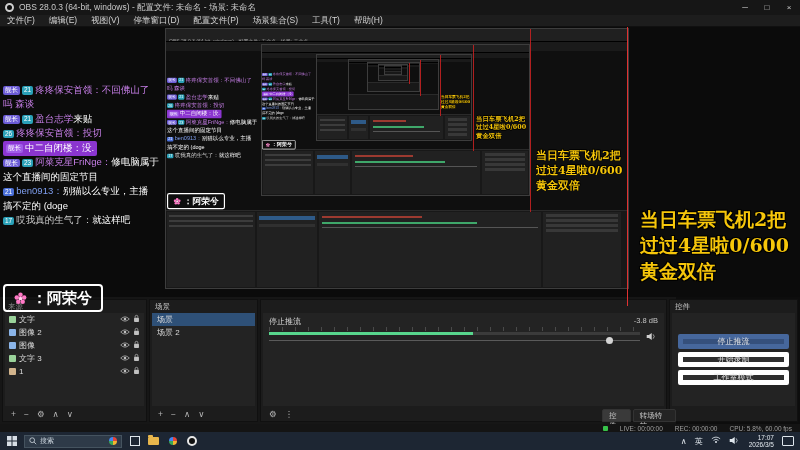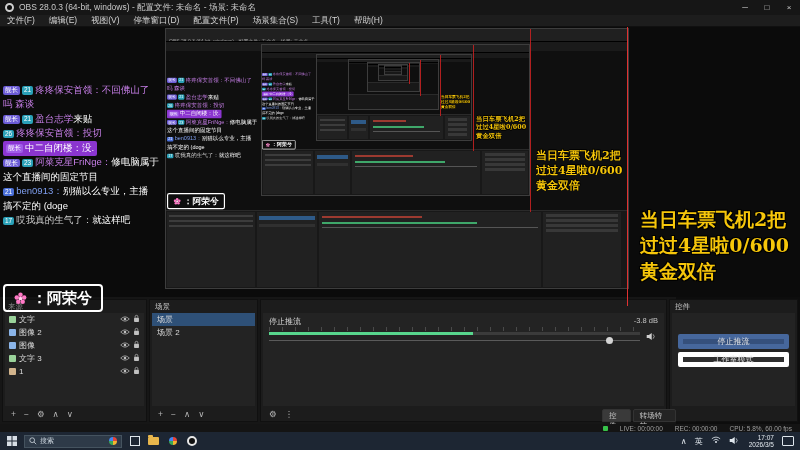--- a/index.html
+++ b/index.html
@@ -545,20 +545,21 @@
       <div class="panel-toolbar">
           <span>⚙</span>
           <span>⋮</span>
         </div>
     </section>
 
     <section class="panel p-controls">
       <div class="panel-title">控件</div>
       <div class="panel-body controls-body">
           <div class="ctl-btn active">停止推流</div>
+          <div class="ctl-btn">开始录制</div>
           <div class="ctl-btn">工作室模式</div>
         </div>
     </section>
 
     <div class="dock-tabs">
       <span class="dock-tab active">控件</span>
       <span class="dock-tab">转场特效</span>
     </div>
   </div>
 

